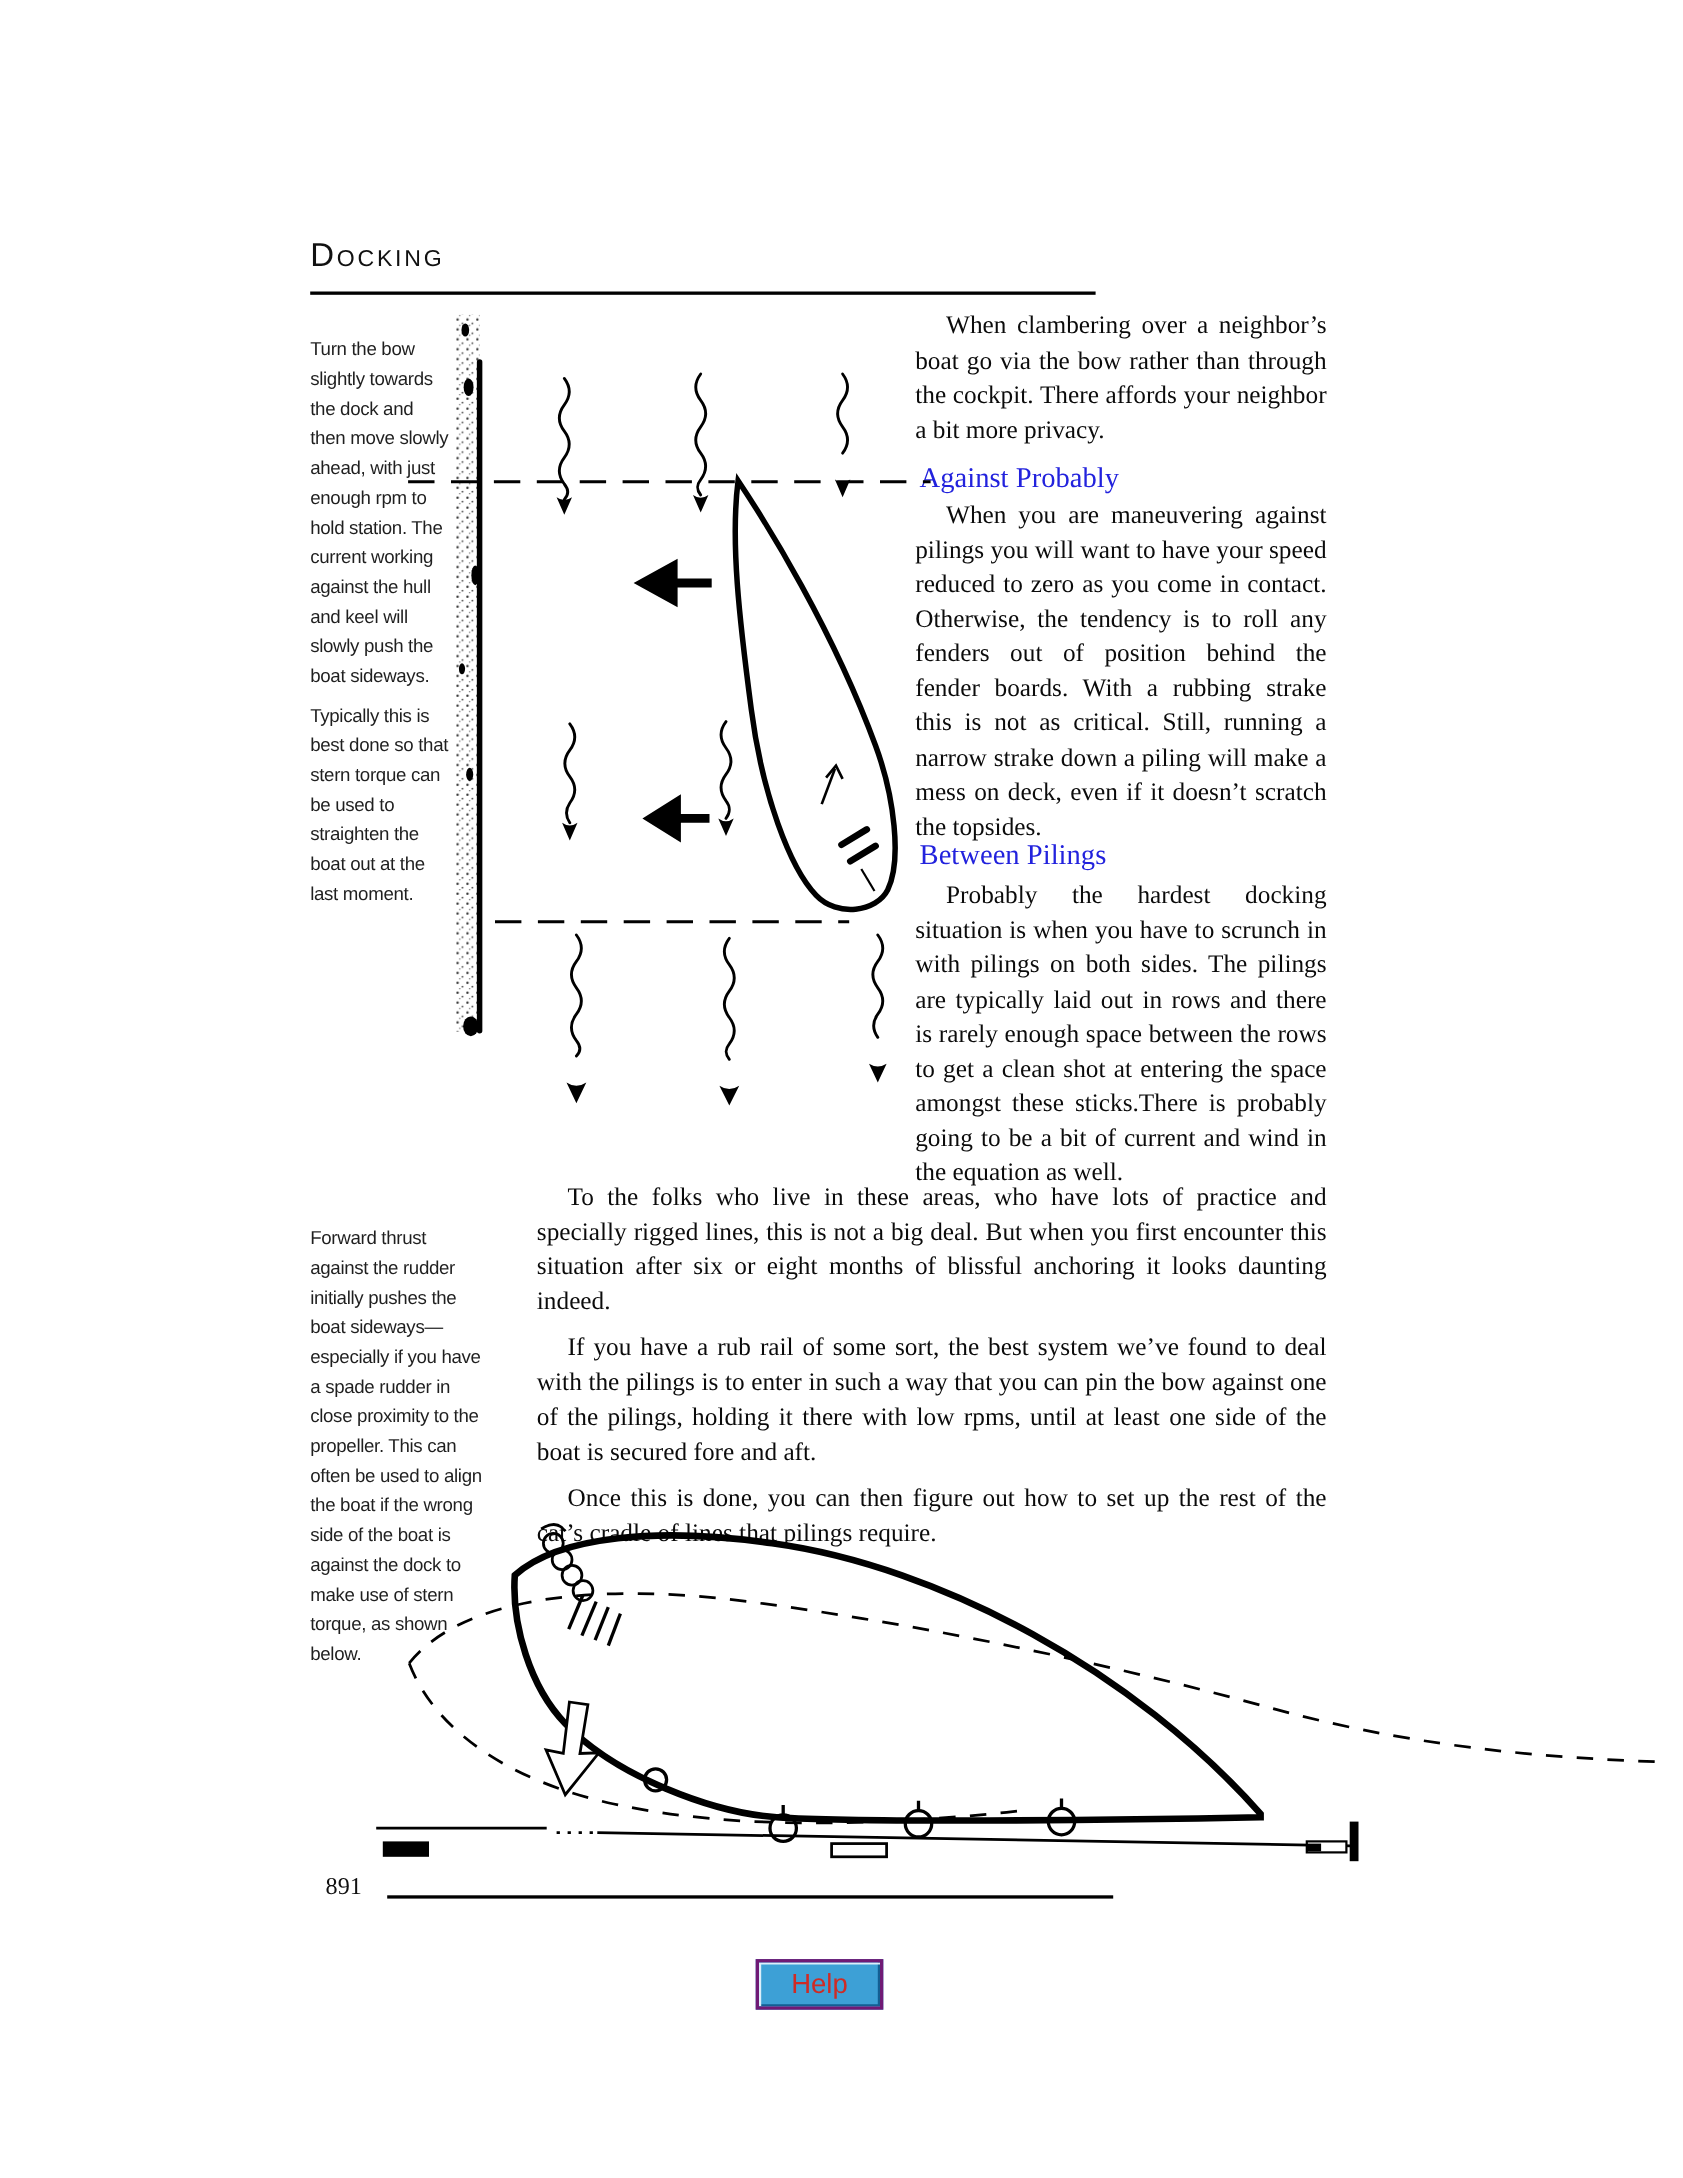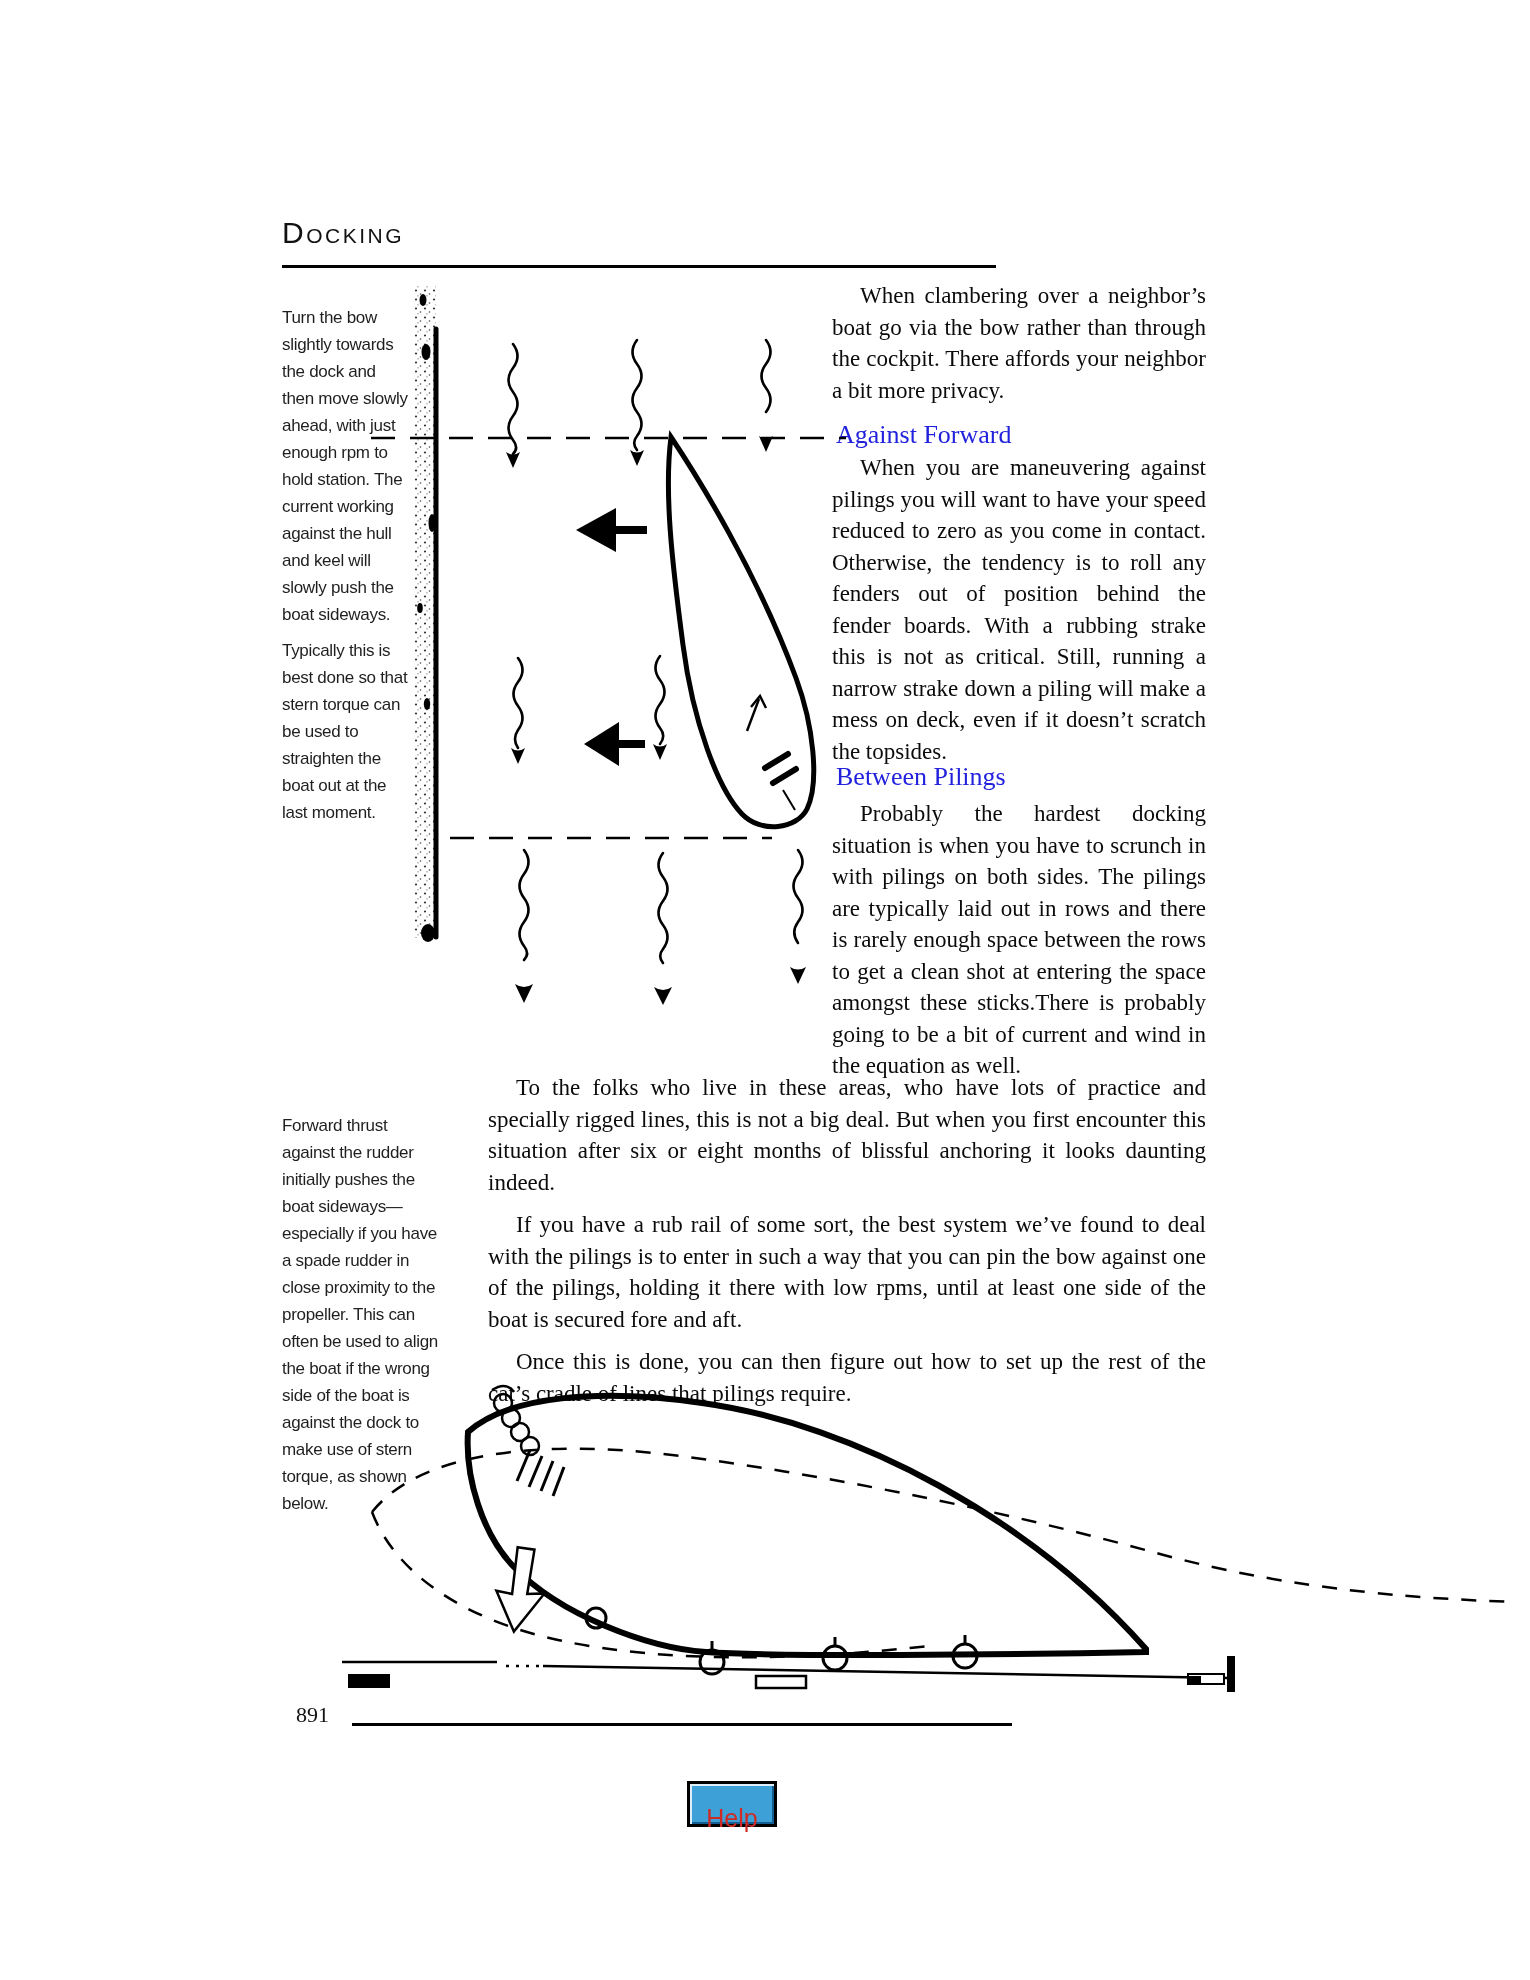--- a/index.html
+++ b/index.html
@@ -23,25 +23,25 @@
   .sec-h{position:absolute;left:836px;margin:0;
     font-family:"Liberation Serif",serif;font-size:26px;font-weight:400;color:#2222dd;}
   .wide-block{position:absolute;left:488px;top:1072px;width:718px;}
   .wide-block p{margin:0 0 11px 0;font-family:"Liberation Serif",serif;
     font-size:23px;line-height:31.5px;text-align:justify;text-indent:28px;color:#0b0b0b;}
   
   .page-num{position:absolute;left:296px;top:1702px;
     font-family:"Liberation Serif",serif;font-size:22px;color:#111;}
   .footer-rule{position:absolute;left:352px;top:1723px;width:660px;height:3px;background:#000;}
   
-  .help-btn{position:absolute;left:687px;top:1781px;width:90px;height:46px;
-    background:#3da0d6;border:3px solid #000000;
+  .help-btn{position:absolute;left:687px;top:1781px;width:116px;height:46px;
+    background:#3da0d6;border:3px solid #701a75;
     box-shadow:inset 2px 2px 0 #ddeefa, inset -2px -2px 0 #135e93;
     font-family:"Liberation Sans",sans-serif;font-size:25px;color:#cf2b25;
-    text-align:center;line-height:40px;cursor:pointer;padding:14px;}
+    text-align:center;line-height:40px;cursor:pointer;padding:0;}
   
   .diag{position:absolute;}
   .diag path,.diag circle,.diag ellipse,.diag rect{vector-effect:none;}
 </style>
 </head>
 <body>
 
 <div class="page">
 
   <div class="doc-title">Docking</div>
@@ -49,21 +49,21 @@
 
   <div class="note note1">
     <p>Turn the bow slightly towards the dock and then move slowly ahead, with just enough rpm to hold station. The current working against the hull and keel will slowly push the boat sideways.</p>
     <p>Typically this is best done so that stern torque can be used to straighten the boat out at the last moment.</p>
   </div>
   <div class="note note2">
     <p>Forward thrust against the rudder initially pushes the boat sideways—especially if you have a spade rudder in close proximity to the propeller. This can often be used to align the boat if the wrong side of the boat is against the dock to make use of stern torque, as shown below.</p>
   </div>
 
   <p class="body-p" style="top:280px">When clambering over a neighbor’s boat go via the bow rather than through the cockpit. There affords your neighbor a bit more privacy.</p>
-  <h2 class="sec-h" style="top:420px">Against Forward</h2>
+  <h2 class="sec-h" style="top:420px">Against Probably</h2>
   <p class="body-p" style="top:452px">When you are maneuvering against pilings you will want to have your speed reduced to zero as you come in contact. Otherwise, the tendency is to roll any fenders out of position behind the fender boards. With a rubbing strake this is not as critical. Still, running a narrow strake down a piling will make a mess on deck, even if it doesn’t scratch the topsides.</p>
   <h2 class="sec-h" style="top:762px">Between Pilings</h2>
   <p class="body-p" style="top:798px">Probably the hardest docking situation is when you have to scrunch in with pilings on both sides. The pilings are typically laid out in rows and there is rarely enough space between the rows to get a clean shot at entering the space amongst these sticks.There is probably going to be a bit of current and wind in the equation as well.</p>
 
   <div class="wide-block">
     <p>To the folks who live in these areas, who have lots of practice and specially rigged lines, this is not a big deal. But when you first encounter this situation after six or eight months of blissful anchoring it looks daunting indeed.</p>
     <p>If you have a rub rail of some sort, the best system we’ve found to deal with the pilings is to enter in such a way that you can pin the bow against one of the pilings, holding it there with low rpms, until at least one side of the boat is secured fore and aft.</p>
     <p>Once this is done, you can then figure out how to set up the rest of the cat’s cradle of lines that pilings require.</p>
   </div>
 

